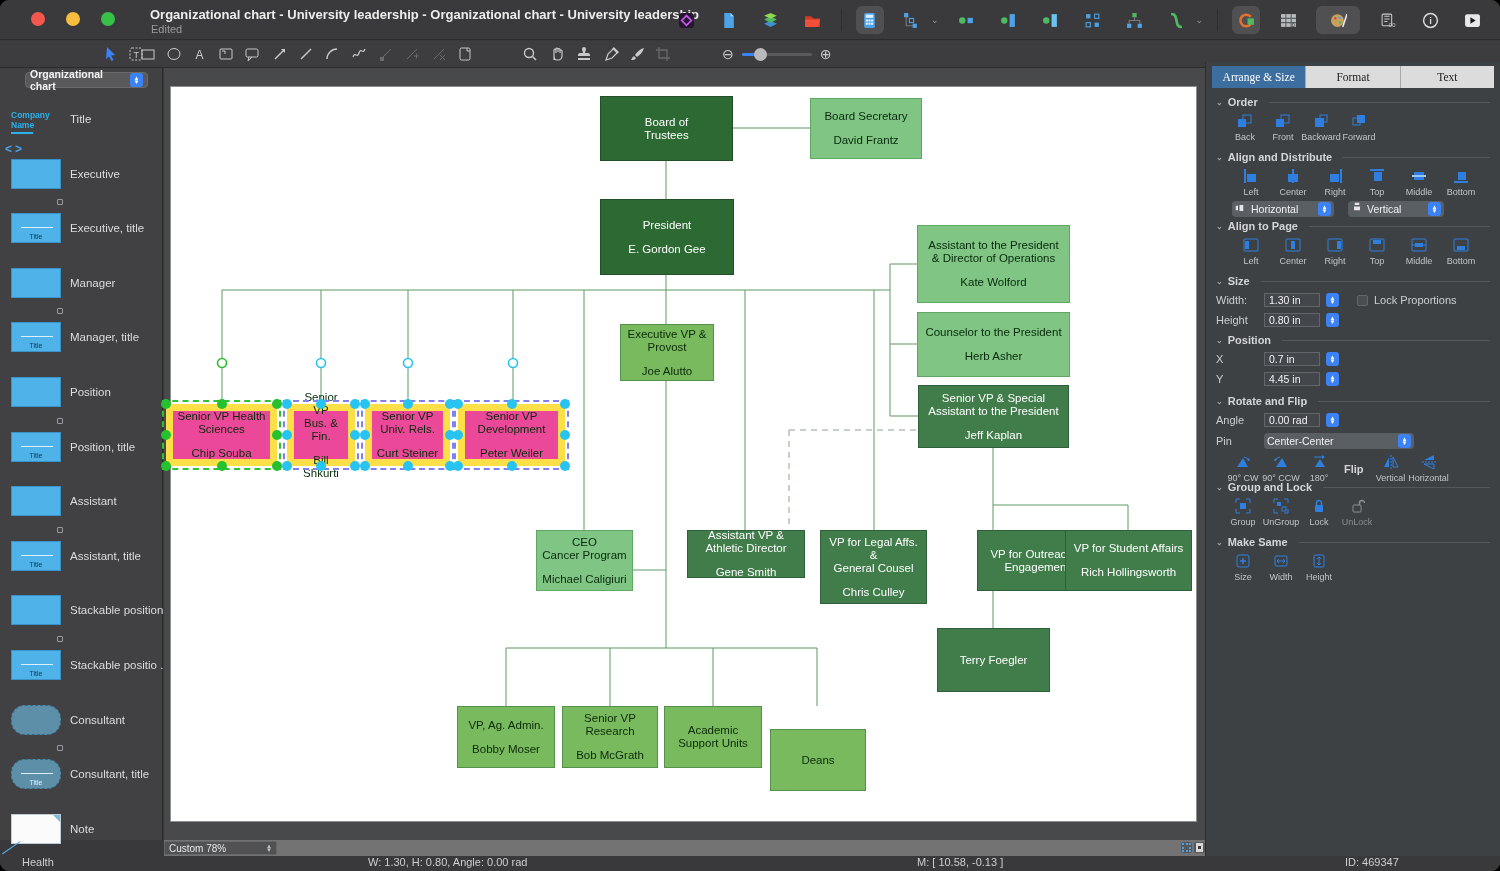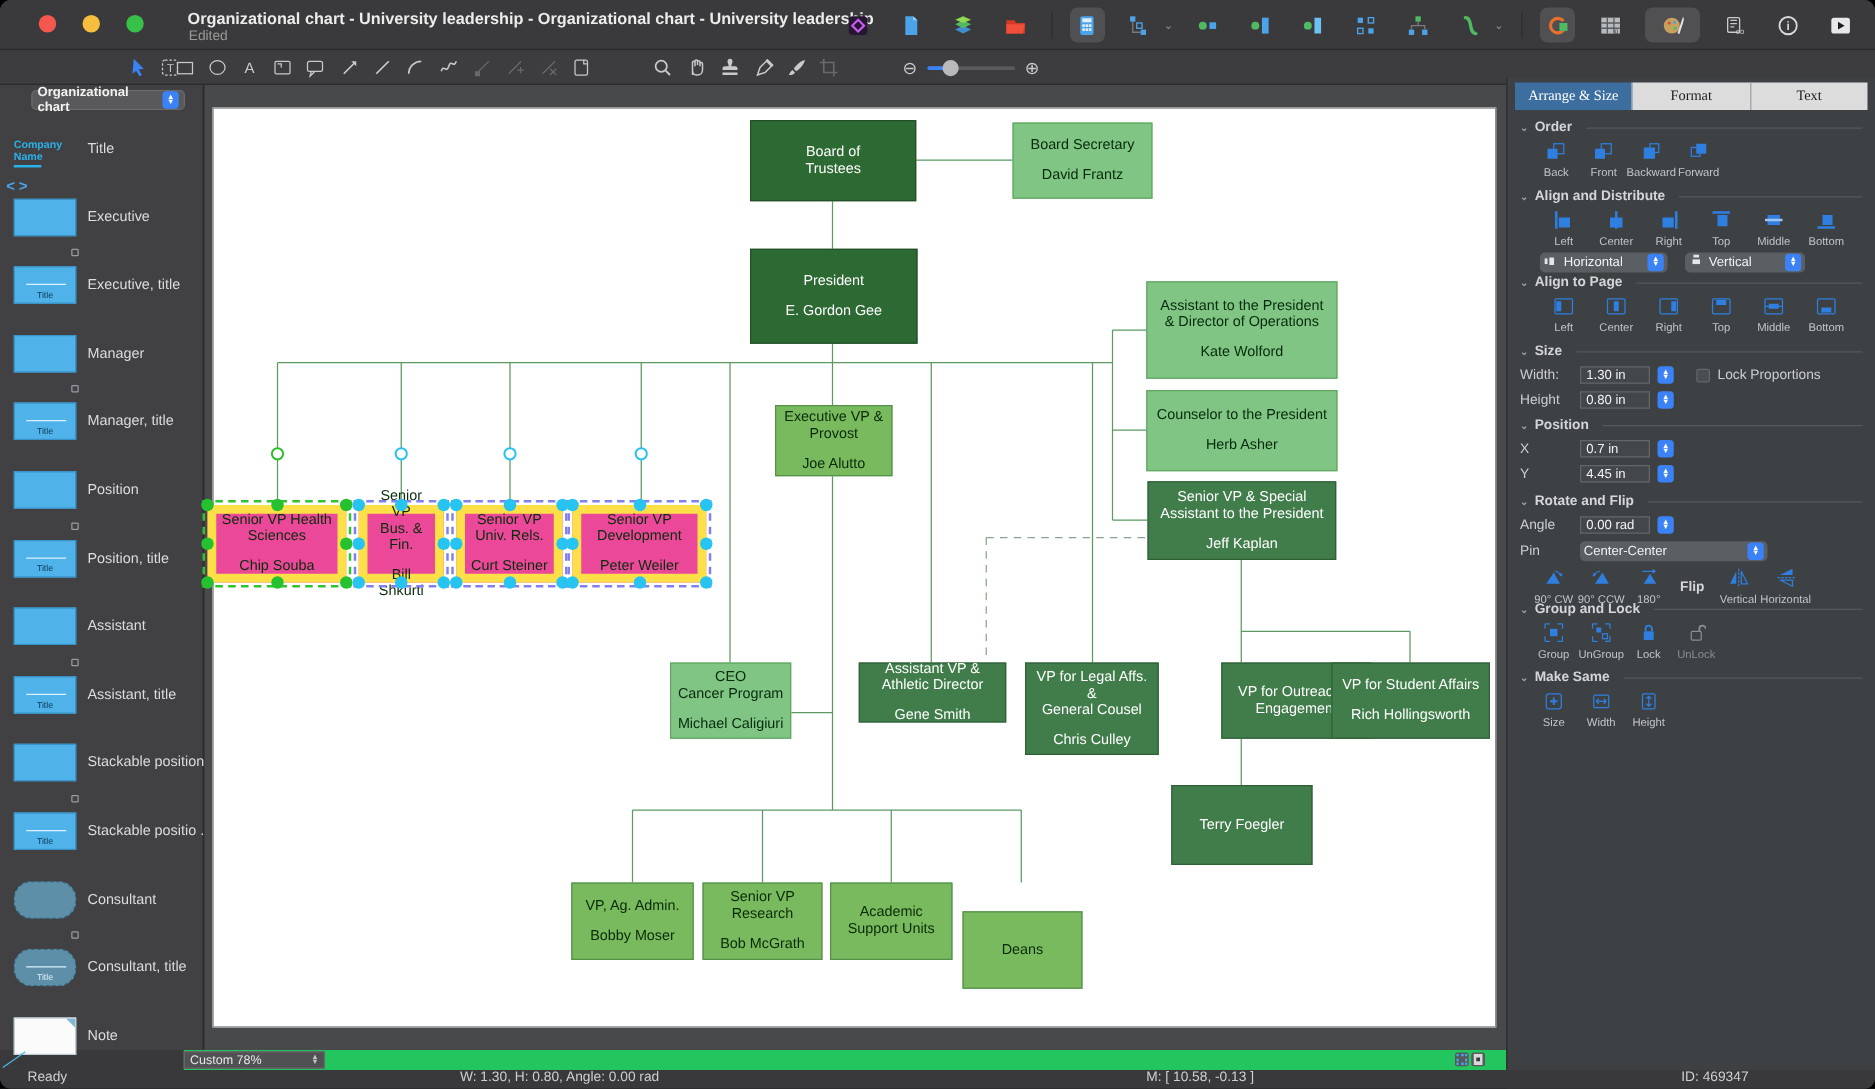--- a/index.html
+++ b/index.html
@@ -51,21 +51,21 @@
   .st-dark{background:#2d6a33;border:1px solid #224f27;color:#fff;}
   .st-light{background:#80c584;border:1px solid #5fa763;color:#062a0c;}
   .st-forest{background:#417d4a;border:1px solid #2f6138;color:#fff;}
   .st-apple{background:#79ba5e;border:1px solid #54924c;color:#0a2a08;}
   .st-sel{background:#ec4899;border:7px solid #fde047;color:#082c0c;}
   .selbox{position:absolute;border:2px dashed #8181ee;pointer-events:none;}
   .selbox.green{border-color:#2fc42f;}
   .hdl{position:absolute;width:10px;height:10px;border-radius:50%;}
   .hdl.green{background:#25c12f;}
   .hdl.cyan{background:#27c4f2;}
-  .bottombar{position:absolute;left:147px;top:840px;width:1176px;height:16px;background:#22c55e;}
+  .bottombar{position:absolute;left:164px;top:840px;width:1176px;height:16px;background:#737373;}
   .zoom-select{position:absolute;left:0px;top:1px;width:113px;height:14px;background:#505153;border:1px solid #68686a;color:#e8e8ea;font-size:10px;display:flex;align-items:center;padding:0 4px;}
   .zoom-select .arrows{margin-left:auto;font-size:6px;color:#c5c5c7;line-height:4px;}
   .nav-sq{position:absolute;top:2px;width:11px;height:11px;background:#57585a;border-radius:2px;display:flex;align-items:center;justify-content:center;}
   
   .rpanel{position:absolute;left:1205px;top:62px;width:295px;height:809px;background:#3e4144;border-left:1px solid #2c2c2e;font-size:11px;color:#ccced0;}
   .tabs{position:absolute;left:6px;top:4px;right:6px;height:22px;display:flex;}
   .tab{flex:1;display:flex;align-items:center;justify-content:center;font-size:11.5px;background:#dcdcdd;color:#1c1c1e;border-right:1px solid #a9a9ab;font-family:Liberation Serif, serif;}
   .tab:last-child{border-right:none;}
   .tab.active{background:#3c6e9f;color:#fff;}
   .sect{position:absolute;left:10px;right:10px;}
@@ -1054,18 +1054,18 @@
                 <rect x="3" y="2" width="10" height="12" rx="1" fill="none" stroke="#2e7fe0"></rect>
                 <path d="M8 4v8M8 4L6 6M8 4l2 2M8 12l-2-2M8 12l2-2" stroke="#2e7fe0"></path>
               </svg></span>
             <span class="cap">Height</span>
           </div>
         </div>
     </div>
   </div>
 
   <div class="statusbar">
-    <span style="left:22px">Ready</span>
+    <span style="left:22px">Health</span>
     <span style="left:368px">W: 1.30,  H: 0.80,  Angle: 0.00 rad</span>
     <span style="left:917px">M: [ 10.58, -0.13 ]</span>
     <span style="left:1345px">ID: 469347</span>
   </div>
 </div>
 
 </body></html>

